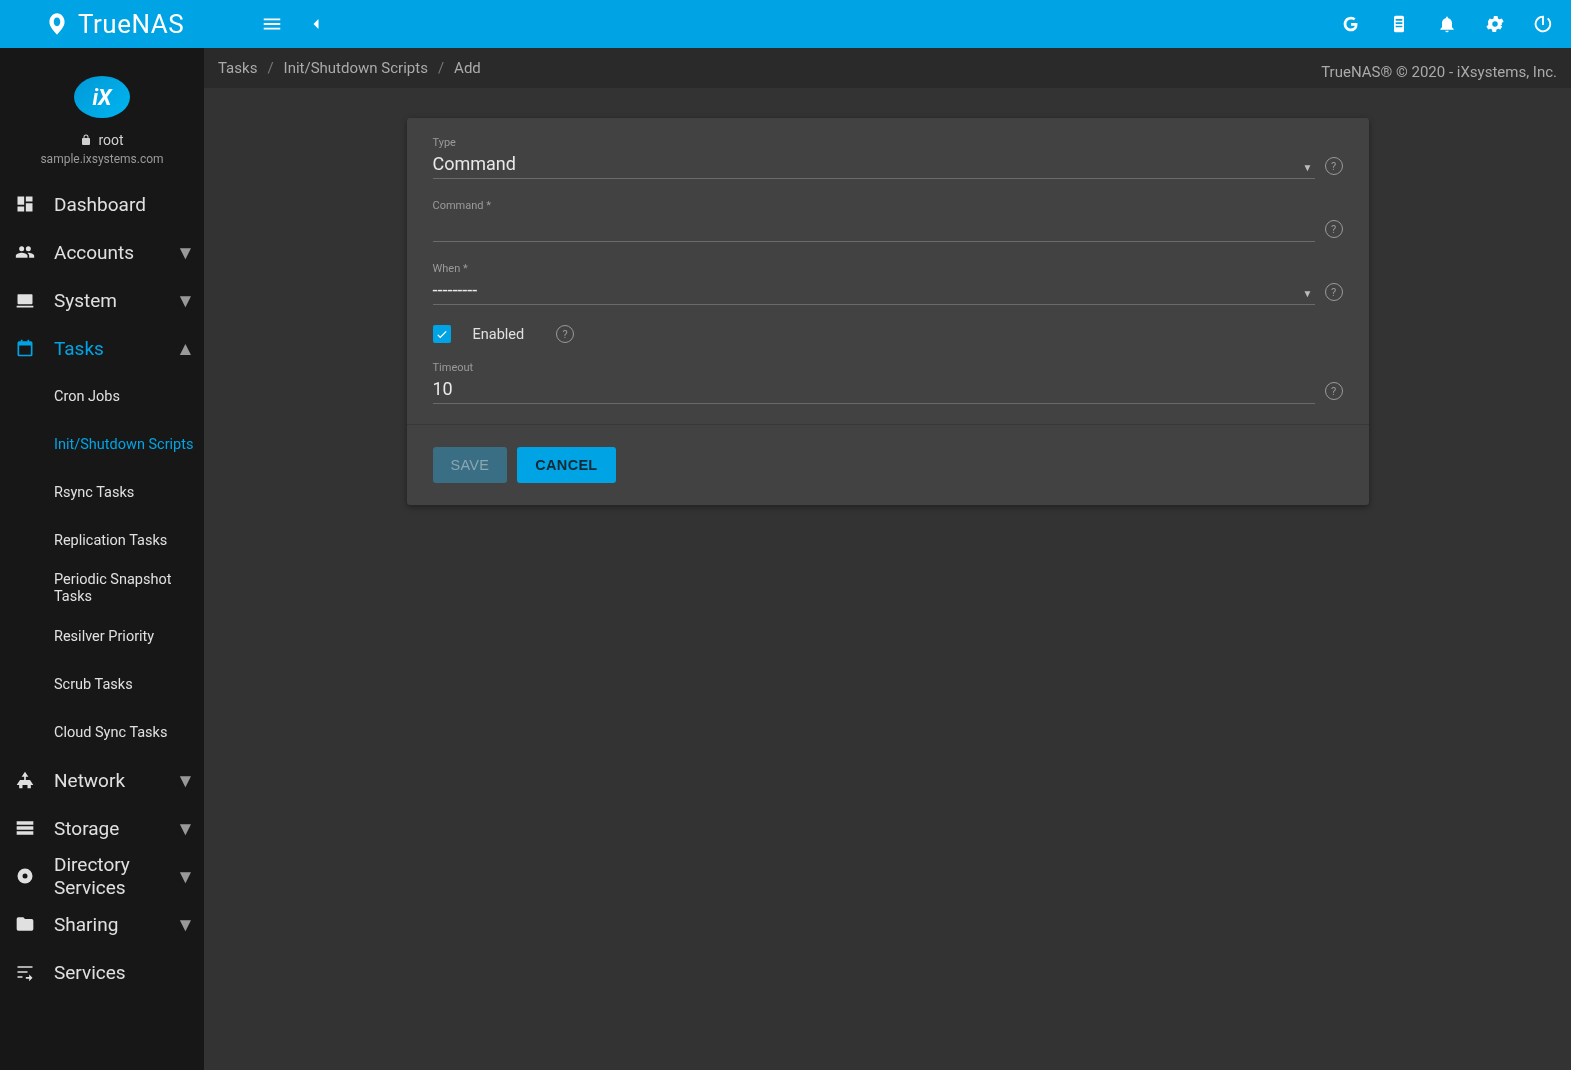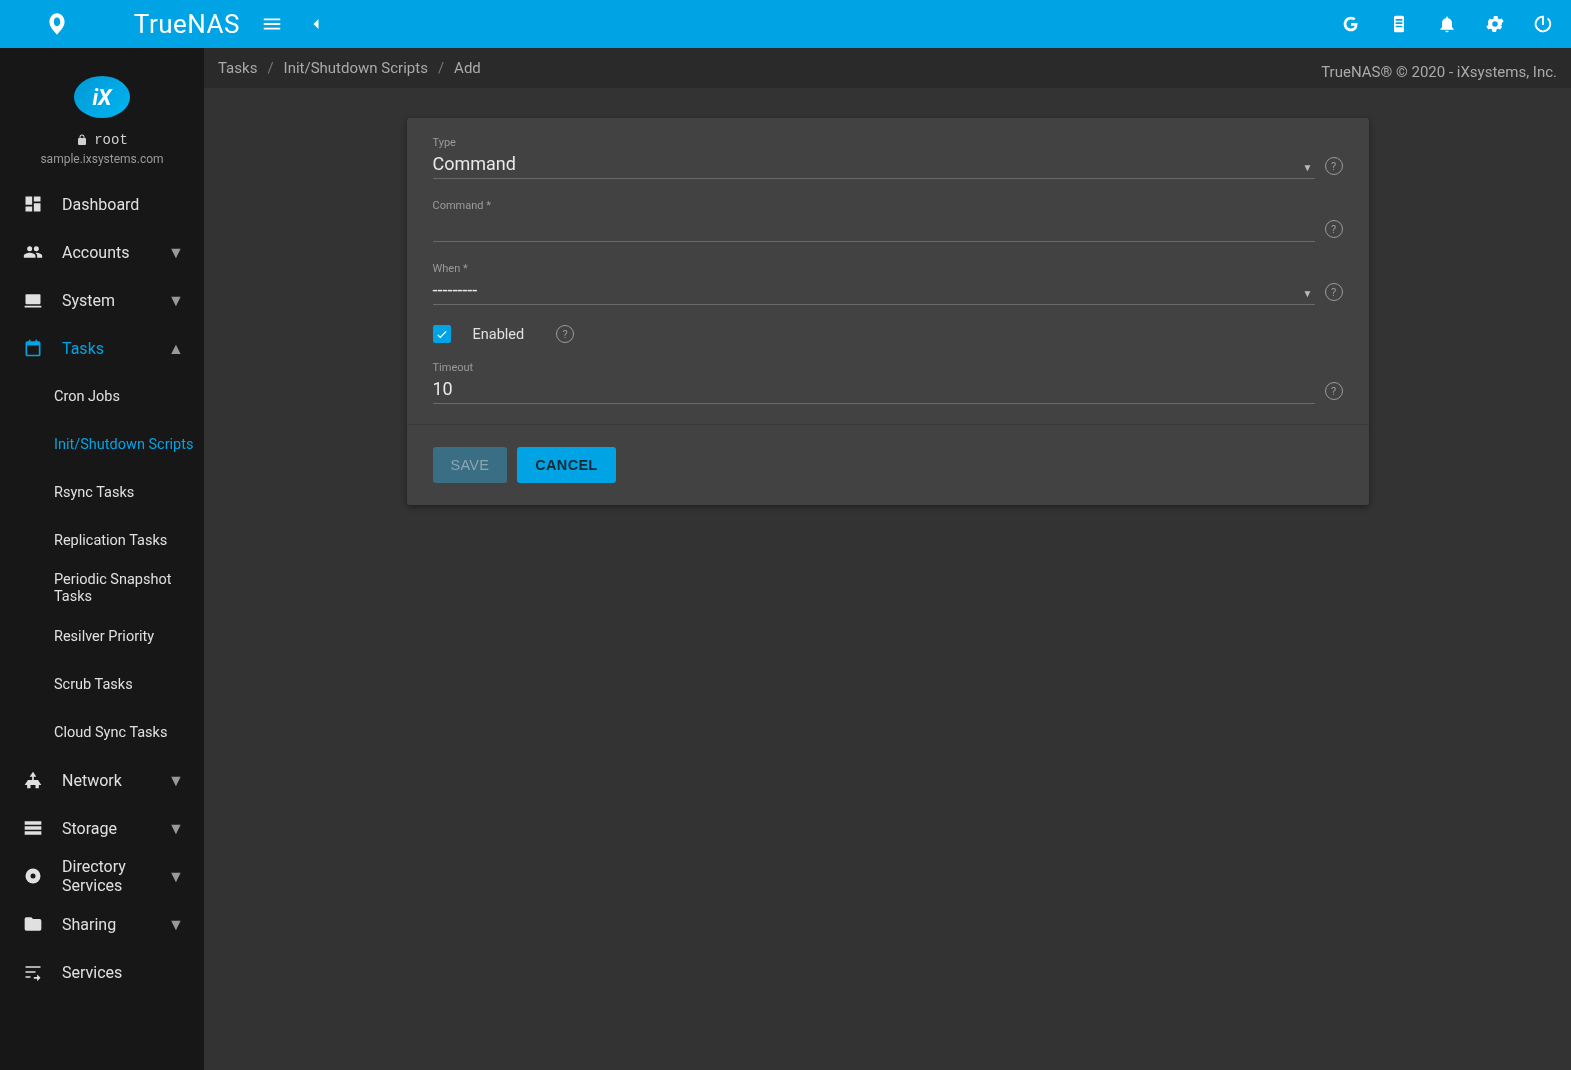--- a/index.html
+++ b/index.html
@@ -17,21 +17,20 @@
   display: flex;
   align-items: center;
   padding: 0 16px;
 }
 .logo-area {
   width: 224px;
   display: flex;
   align-items: center;
   gap: 8px;
   padding-left: 28px;
-  justify-content: space-between;
 }
 .logo-text {
   font-size: 26px;
   font-weight: 400;
   letter-spacing: 0.5px;
 }
 .topbar-controls {
   display: flex;
   align-items: center;
   gap: 20px;
@@ -81,35 +80,34 @@
   font-style: italic;
   color: #fff;
 }
 .user-line {
   font-size: 14px;
   color: #d0d0d0;
   display: flex;
   align-items: center;
   justify-content: center;
   gap: 6px;
-  font-family: Liberation Mono, monospace;
 }
 .host-line {
   font-size: 12px;
   color: #9a9a9a;
   margin-top: 4px;
 }
 .nav-item {
   display: flex;
   align-items: center;
   height: 48px;
-  padding: 0 20px;
+  padding: 0 12px;
   cursor: pointer;
   color: #e0e0e0;
-  font-size: 16px;
+  font-size: 19px;
 }
 .nav-icon {
   width: 26px;
   height: 20px;
   display: flex;
   align-items: center;
   justify-content: center;
   margin-right: 16px;
 }
 .nav-label { flex: 1; }

